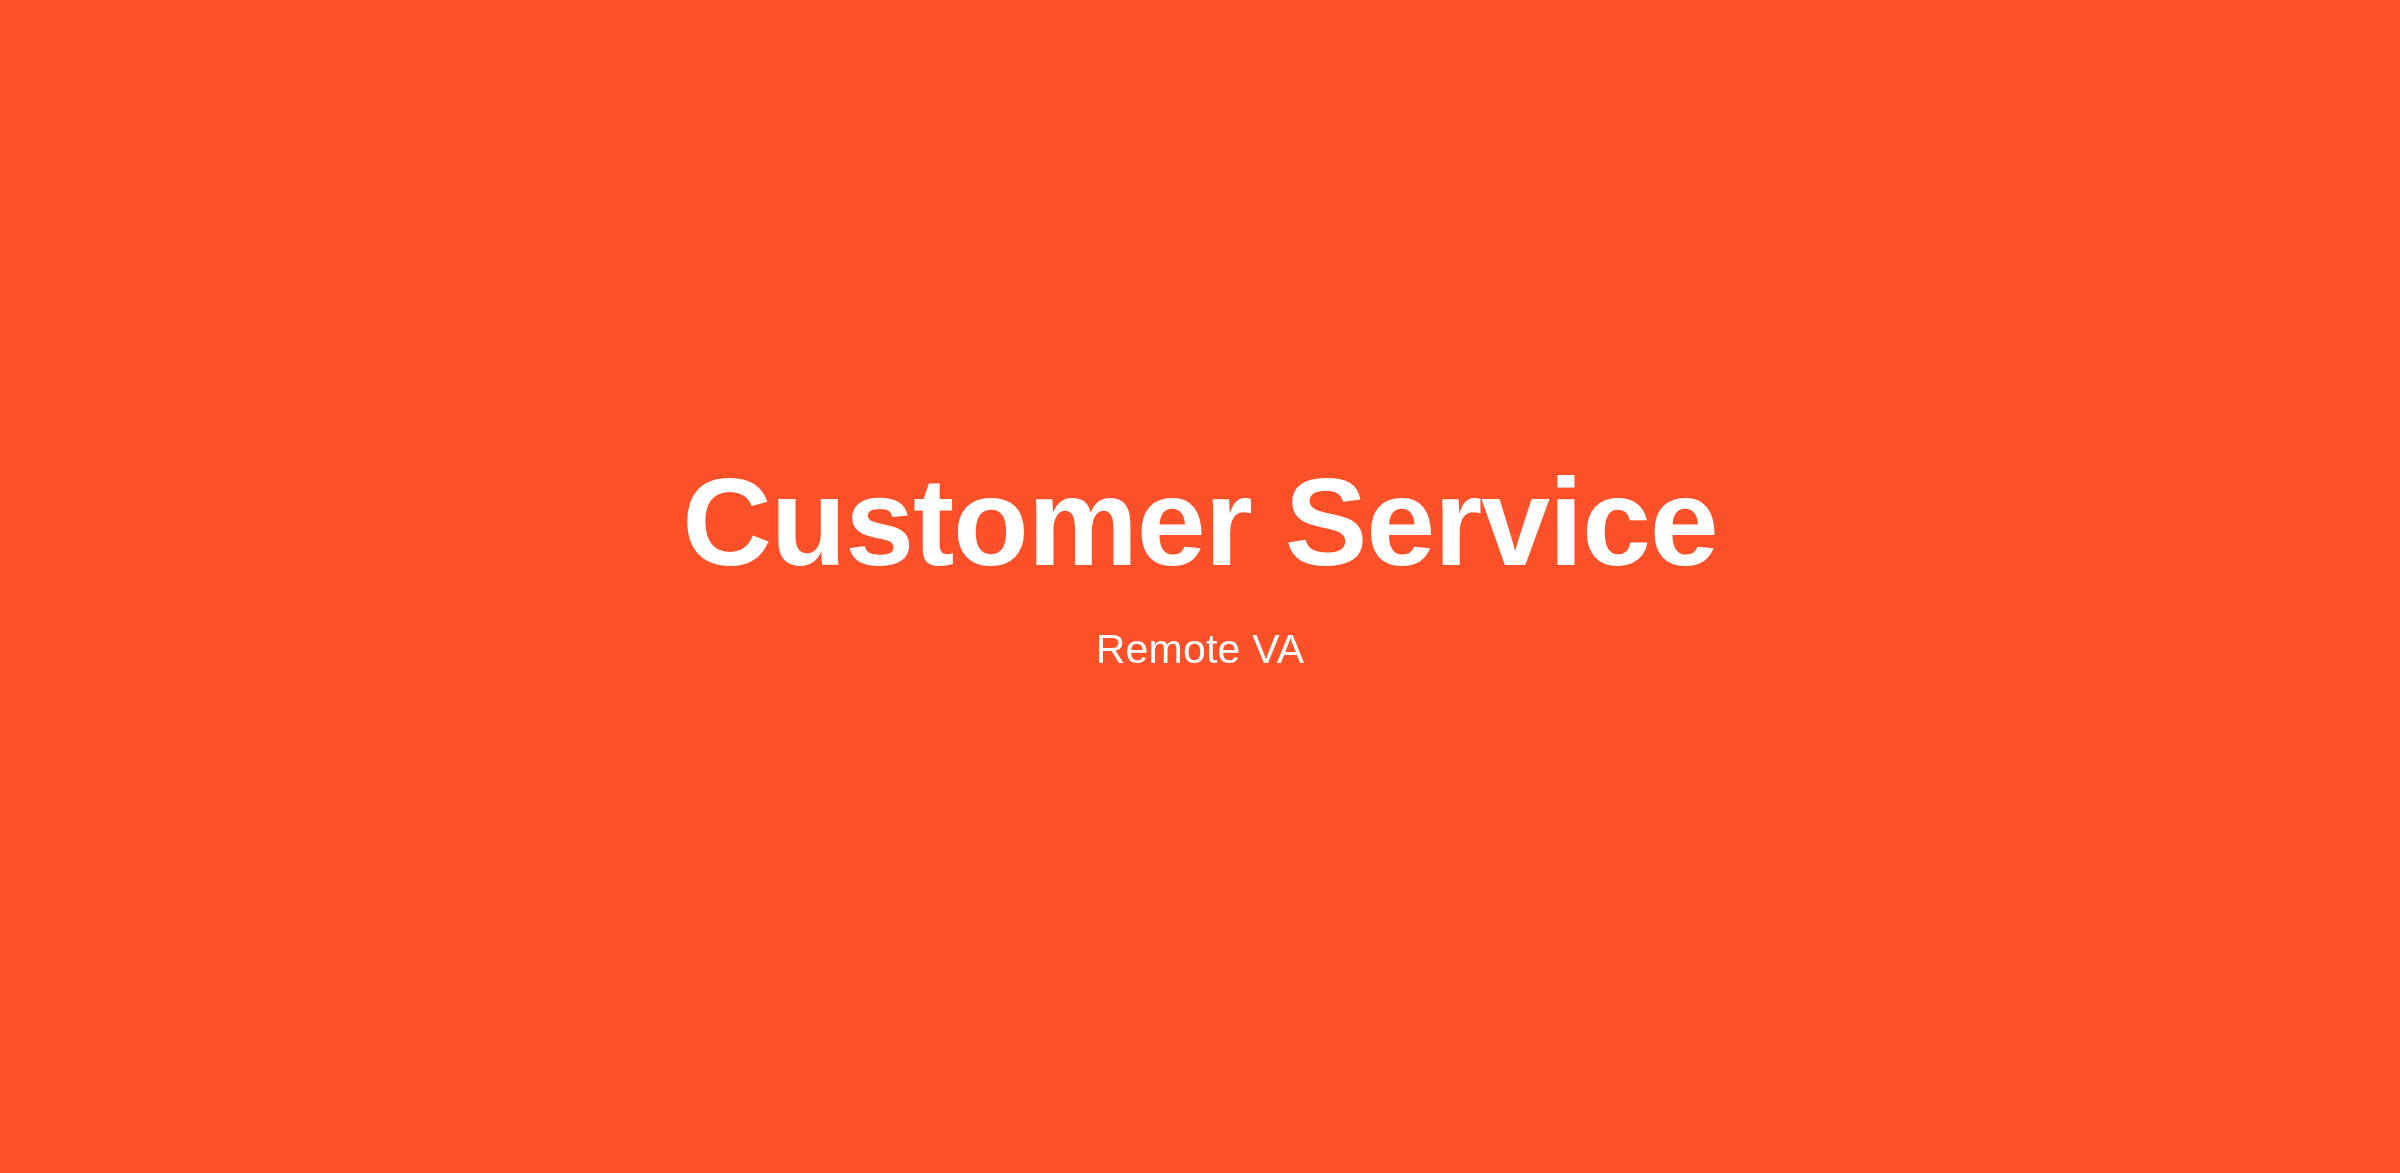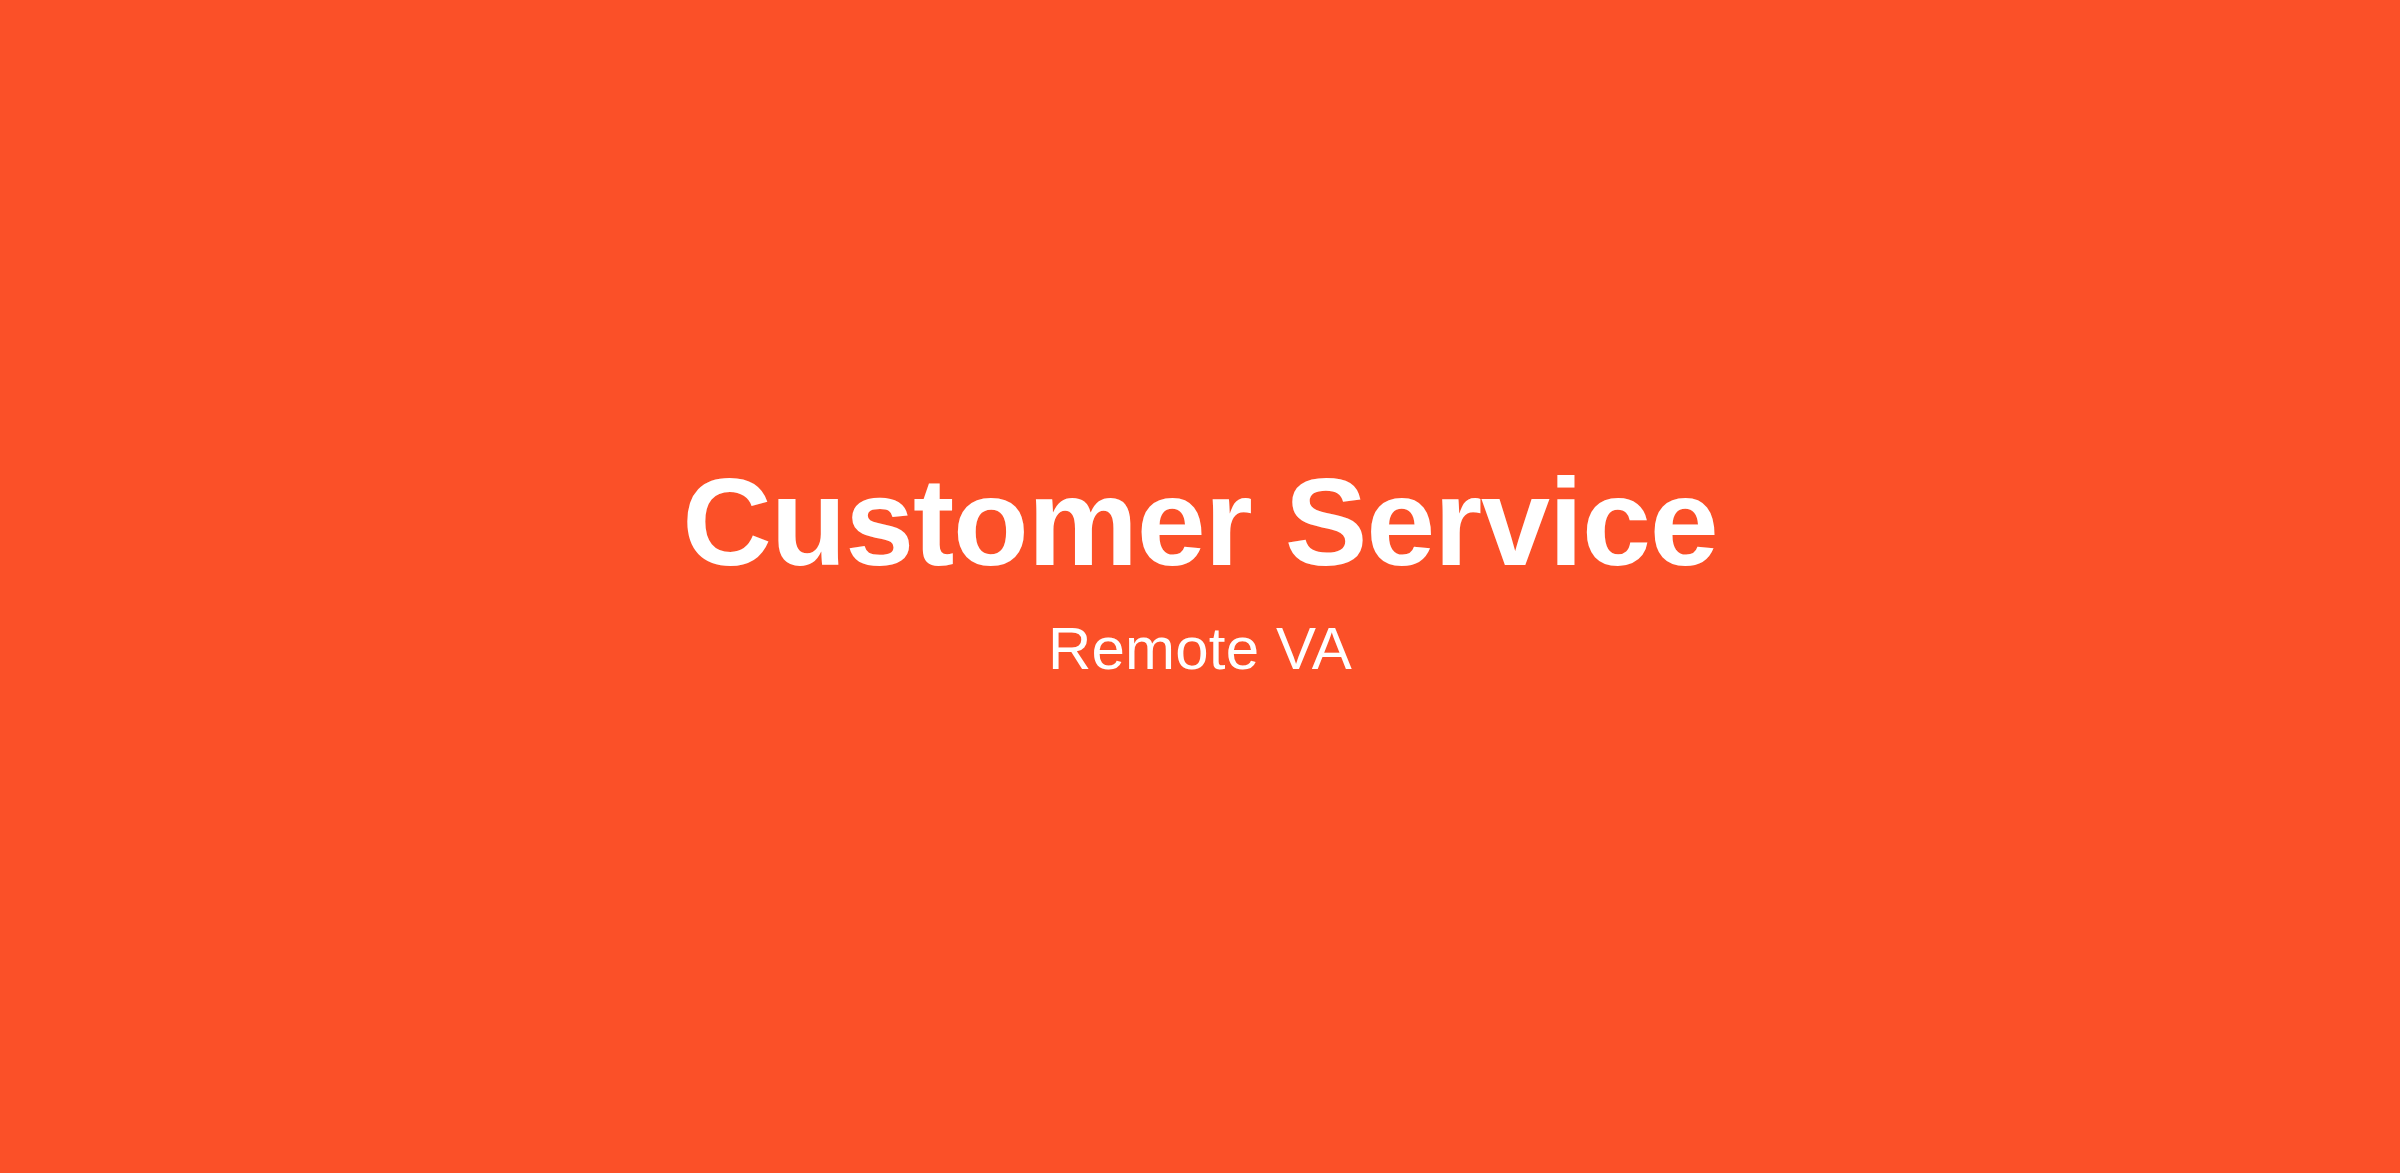--- a/index.html
+++ b/index.html
@@ -53,21 +53,21 @@
     display: block;
   }
 
   .job-location {
     margin: 0;
     padding: 0;
     margin-top: 43px;
     color: #FFFFFF;
     font-family: "Liberation Sans", sans-serif;
     font-weight: 400;
-    font-size: 60px;
+    font-size: 41px;
     line-height: 72px;
     letter-spacing: 0.2px;
     text-align: center;
   }
 </style>
 </head>
 <body style="background: rgb(251, 80, 40);">
 
 <div class="card" style="background: rgb(251, 80, 40);">
 

